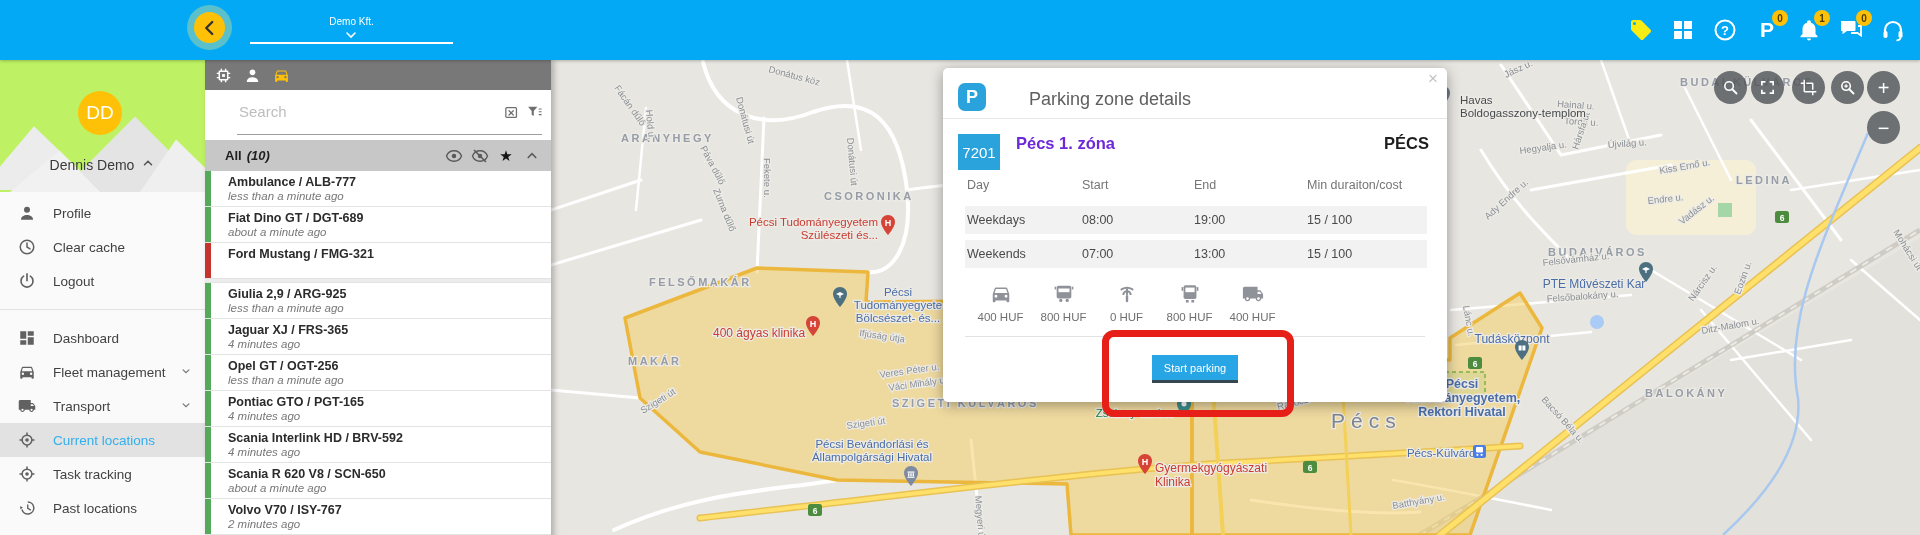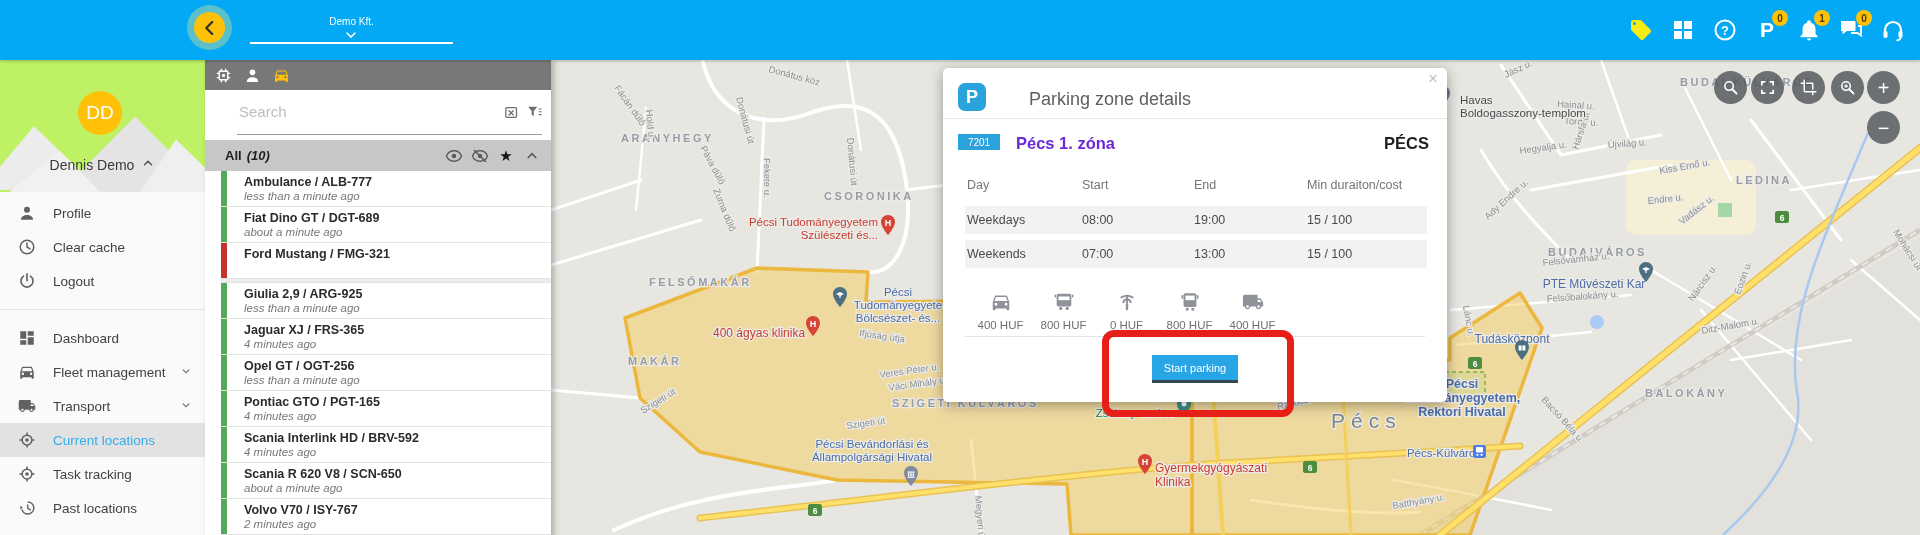--- a/index.html
+++ b/index.html
@@ -44,52 +44,52 @@
   .search-icons{position:absolute;right:8px;top:14px;display:flex;gap:6px;color:#6F6F6F;}
   .search-icons .sic{width:17px;height:17px;cursor:pointer;}
   .search-icons .sic svg{width:17px;height:17px;}
   .all-row{height:31px;background:#C7C7C7;display:flex;align-items:center;padding:0 10px 0 20px;}
   .all-label{font-size:13px;font-weight:700;color:#1F1F1F;}
   .all-count{font-size:13px;font-style:italic;font-weight:700;color:#1F1F1F;margin-left:5px;}
   .all-icons{margin-left:auto;display:flex;align-items:center;gap:8px;color:#5A5A5A;}
   .all-icons .aic{width:18px;height:18px;cursor:pointer;display:flex;align-items:center;justify-content:center;}
   .all-icons .aic svg{width:18px;height:18px;}
   .all-icons .star{font-size:15px;color:#141414;}
-  .vlist{position:relative;margin-left:16px;}
+  .vlist{position:relative;}
   .vrow{position:relative;height:35px;border-bottom:1px solid #E3E3E3;cursor:pointer;background:#fff;}
   .vrow .bar{position:absolute;left:0;top:0;width:6px;height:100%;}
   .vname{position:absolute;left:23px;top:4px;font-size:12.5px;font-weight:700;color:#2B2B2B;white-space:nowrap;}
   .vtime{position:absolute;left:23px;top:19px;font-size:11.5px;font-style:italic;color:#787878;white-space:nowrap;}
   .group-sep{height:3px;background:#ECECEC;border-bottom:1px solid #E3E3E3;}
 
   
   .map{position:absolute;left:551px;top:60px;width:1369px;height:475px;z-index:1;cursor:grab;}
   .map svg text{font-family:"Liberation Sans",sans-serif;}
   .map-controls{position:absolute;z-index:3;}
   .mc{position:absolute;width:33px;height:33px;border-radius:50%;background:rgba(82,85,89,.82);color:#fff;display:flex;align-items:center;justify-content:center;cursor:pointer;border:none;}
   .mc svg{width:17px;height:17px;}
   .mc .glyph{font-size:20px;font-weight:400;line-height:1;}
 
   
   .modal{position:absolute;left:943px;top:68px;width:504px;height:334px;background:#fff;border-radius:5px;z-index:8;box-shadow:0 3px 14px rgba(0,0,0,.35);}
   .m-close{position:absolute;right:9px;top:2px;font-size:17px;color:#C2C2C2;cursor:pointer;line-height:1;}
   .m-picon{position:absolute;left:15px;top:15px;width:28px;height:28px;border-radius:7px;background:var(--accent,#29A4DD);color:#fff;font-size:18px;font-weight:700;display:flex;align-items:center;justify-content:center;}
   .m-title{position:absolute;left:86px;top:21px;font-size:18px;color:#5F5F5F;}
   .m-div1{position:absolute;left:0;right:0;top:50px;height:1px;background:#E6E6E6;}
-  .m-zcode{position:absolute;left:15px;top:66px;width:42px;height:16px;background:var(--accent,#29A4DD);color:#fff;font-size:10px;display:flex;align-items:center;justify-content:center;}
+  .m-zcode{position:absolute;left:15px;top:66px;width:42px;height:36px;background:var(--accent,#29A4DD);color:#fff;font-size:15px;display:flex;align-items:center;justify-content:center;}
   .m-zname{position:absolute;left:73px;top:66px;font-size:16.5px;font-weight:700;color:#6d28d9;}
   .m-city{position:absolute;right:18px;top:66px;font-size:16.5px;font-weight:700;color:#1E1E1E;}
   .ptable{position:absolute;left:22px;right:20px;top:110px;}
   .pt-head{display:flex;height:22px;font-size:12.5px;color:#757575;}
   .pt-row{display:flex;height:28px;align-items:center;background:#F2F2F2;margin-top:6px;font-size:12.5px;color:#4A4A4A;}
   .pt-c0{width:115px;padding-left:2px;}
   .pt-c1{width:112px;}
   .pt-c2{width:113px;}
   .pt-c3{flex:1;}
-  .prices{position:absolute;left:26px;top:223px;width:315px;display:flex;}
+  .prices{position:absolute;left:26px;top:215px;width:315px;display:flex;}
   .pcol{width:63px;display:flex;flex-direction:column;align-items:center;gap:6px;}
   .pcol .vicon{width:30px;height:22px;color:#8F9399;}
   .pcol .vicon svg{width:30px;height:22px;}
   .pcol .plabel{font-size:11.5px;color:#6F6F6F;}
   .m-div2{position:absolute;left:22px;right:22px;top:268px;height:1px;background:#E2E2E2;}
   .start-btn{position:absolute;left:209px;top:287px;width:86px;height:28px;background:#27A5E5;color:#fff;border:none;border-bottom:3px solid #36474F;font-size:11px;font-family:inherit;cursor:pointer;}
   .red-rect{position:absolute;left:1102px;top:330px;width:178px;height:73px;border:7px solid var(--highlight,#E62018);border-radius:12px;z-index:9;pointer-events:none;}
 </style>
 </head>
 <body>

